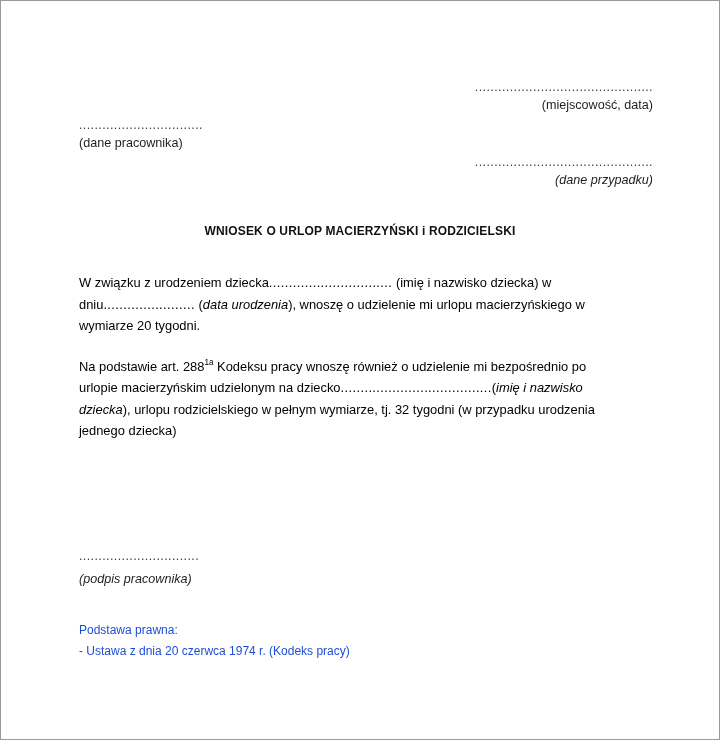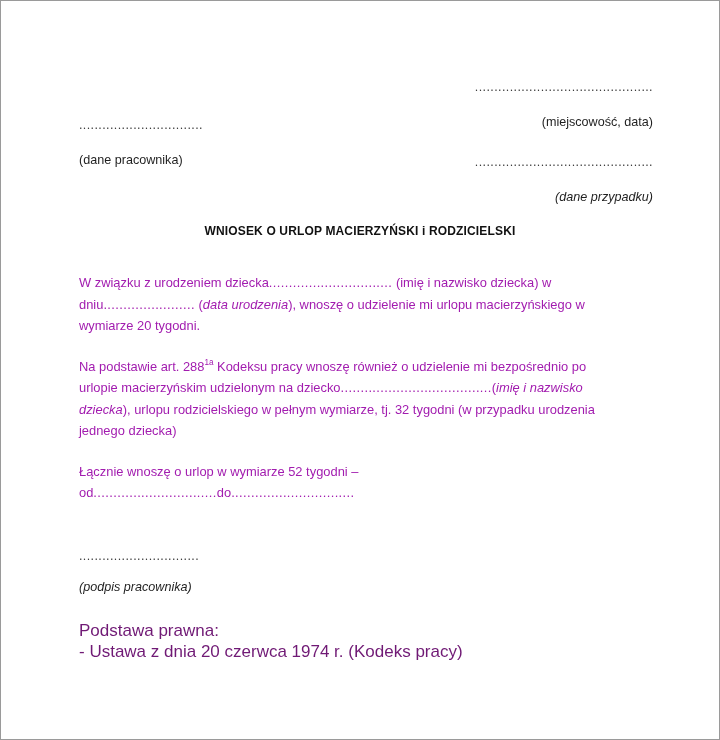--- a/index.html
+++ b/index.html
@@ -63,21 +63,21 @@
     overflow: hidden;
     display: block;
   }
   .dots-left {
     text-align: left;
   }
   .caption {
     font-size: 12.6px;
     line-height: 17px;
     color: #1f1f1f;
-    margin-top: 20px;
+    margin-top: 3px;
     display: block;
     white-space: nowrap;
   }
   .caption.italic {
     font-style: italic;
   }
 
   
   .doc-title {
     position: absolute;
@@ -94,21 +94,21 @@
   
   .body-wrap {
     position: absolute;
     left: 78px;
     top: 271px;
     width: 540px;
   }
   .para {
     font-size: 12.9px;
     line-height: 21.5px;
-    color: #a21caf;
+    color: #000000;
     text-align: left;
     margin: 0 0 19px 0;
   }
   .para i {
     font-style: italic;
   }
   .para sup {
     font-size: 8.2px;
     vertical-align: super;
     line-height: 0;
@@ -122,34 +122,34 @@
   .sig-block {
     position: absolute;
     left: 78px;
     top: 549px;
     width: 230px;
   }
   .sig-block .dots {
     font-size: 12.5px;
   }
   .sig-block .caption {
-    margin-top: 16px;
+    margin-top: 8px;
   }
 
   
   .legal {
     position: absolute;
     left: 78px;
     top: 619px;
     width: 450px;
   }
   .legal-line {
-    font-size: 17px;
+    font-size: 12px;
     line-height: 21px;
-    color: #701a75;
+    color: #1d4ed8;
     display: block;
     white-space: nowrap;
   }
 </style>
 </head>
 <body>
 
 <div class="page">
   <div class="sheet">
 
@@ -173,23 +173,20 @@
     <div class="body-wrap">
 
       <p class="para">
         <span>W związku z urodzeniem dziecka</span><span class="leader">...............................</span><span> (imię i nazwisko dziecka) w dniu</span><span class="leader">.......................</span><span> (</span><i>data urodzenia</i><span>), wnoszę o udzielenie mi urlopu macierzyńskiego w wymiarze 20 tygodni.</span>
       </p>
 
       <p class="para">
         <span>Na podstawie art. 288</span><sup>1a</sup><span> Kodeksu pracy wnoszę również o udzielenie mi bezpośrednio po urlopie macierzyńskim udzielonym na dziecko</span><span class="leader">......................................</span><span>(</span><i>imię i nazwisko dziecka</i><span>), urlopu rodzicielskiego w pełnym wymiarze, tj. 32 tygodni (w przypadku urodzenia jednego dziecka)</span>
       </p>
 
-      <p class="para">
-        <span>Łącznie wnoszę o urlop w wymiarze 52 tygodni – od</span><span class="leader">...............................</span><span>do</span><span class="leader">...............................</span>
-      </p>
 
 
     </div>
 
     <div class="sig-block">
       <span class="dots dots-left">...............................</span>
       <span class="caption italic">(podpis pracownika)</span>
     </div>
 
     <div class="legal">

